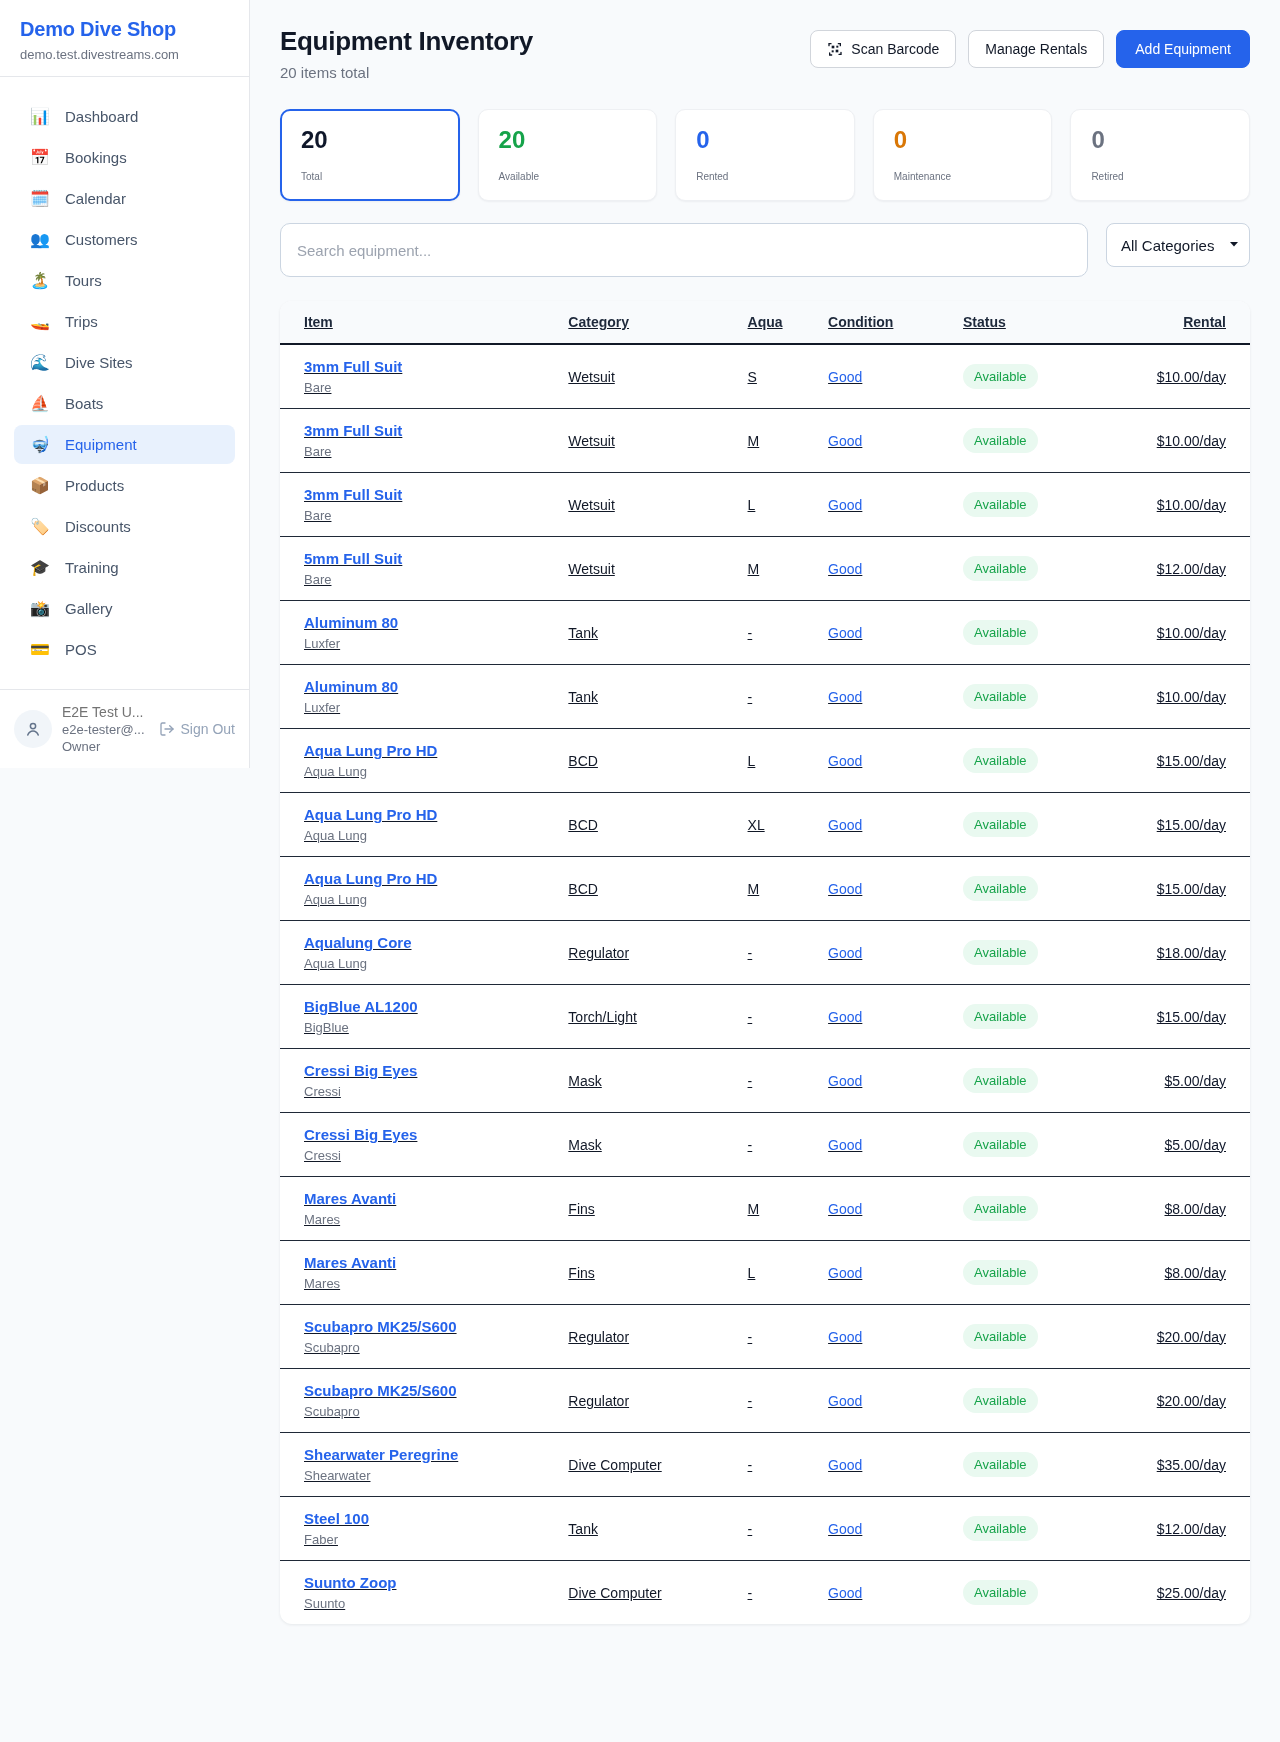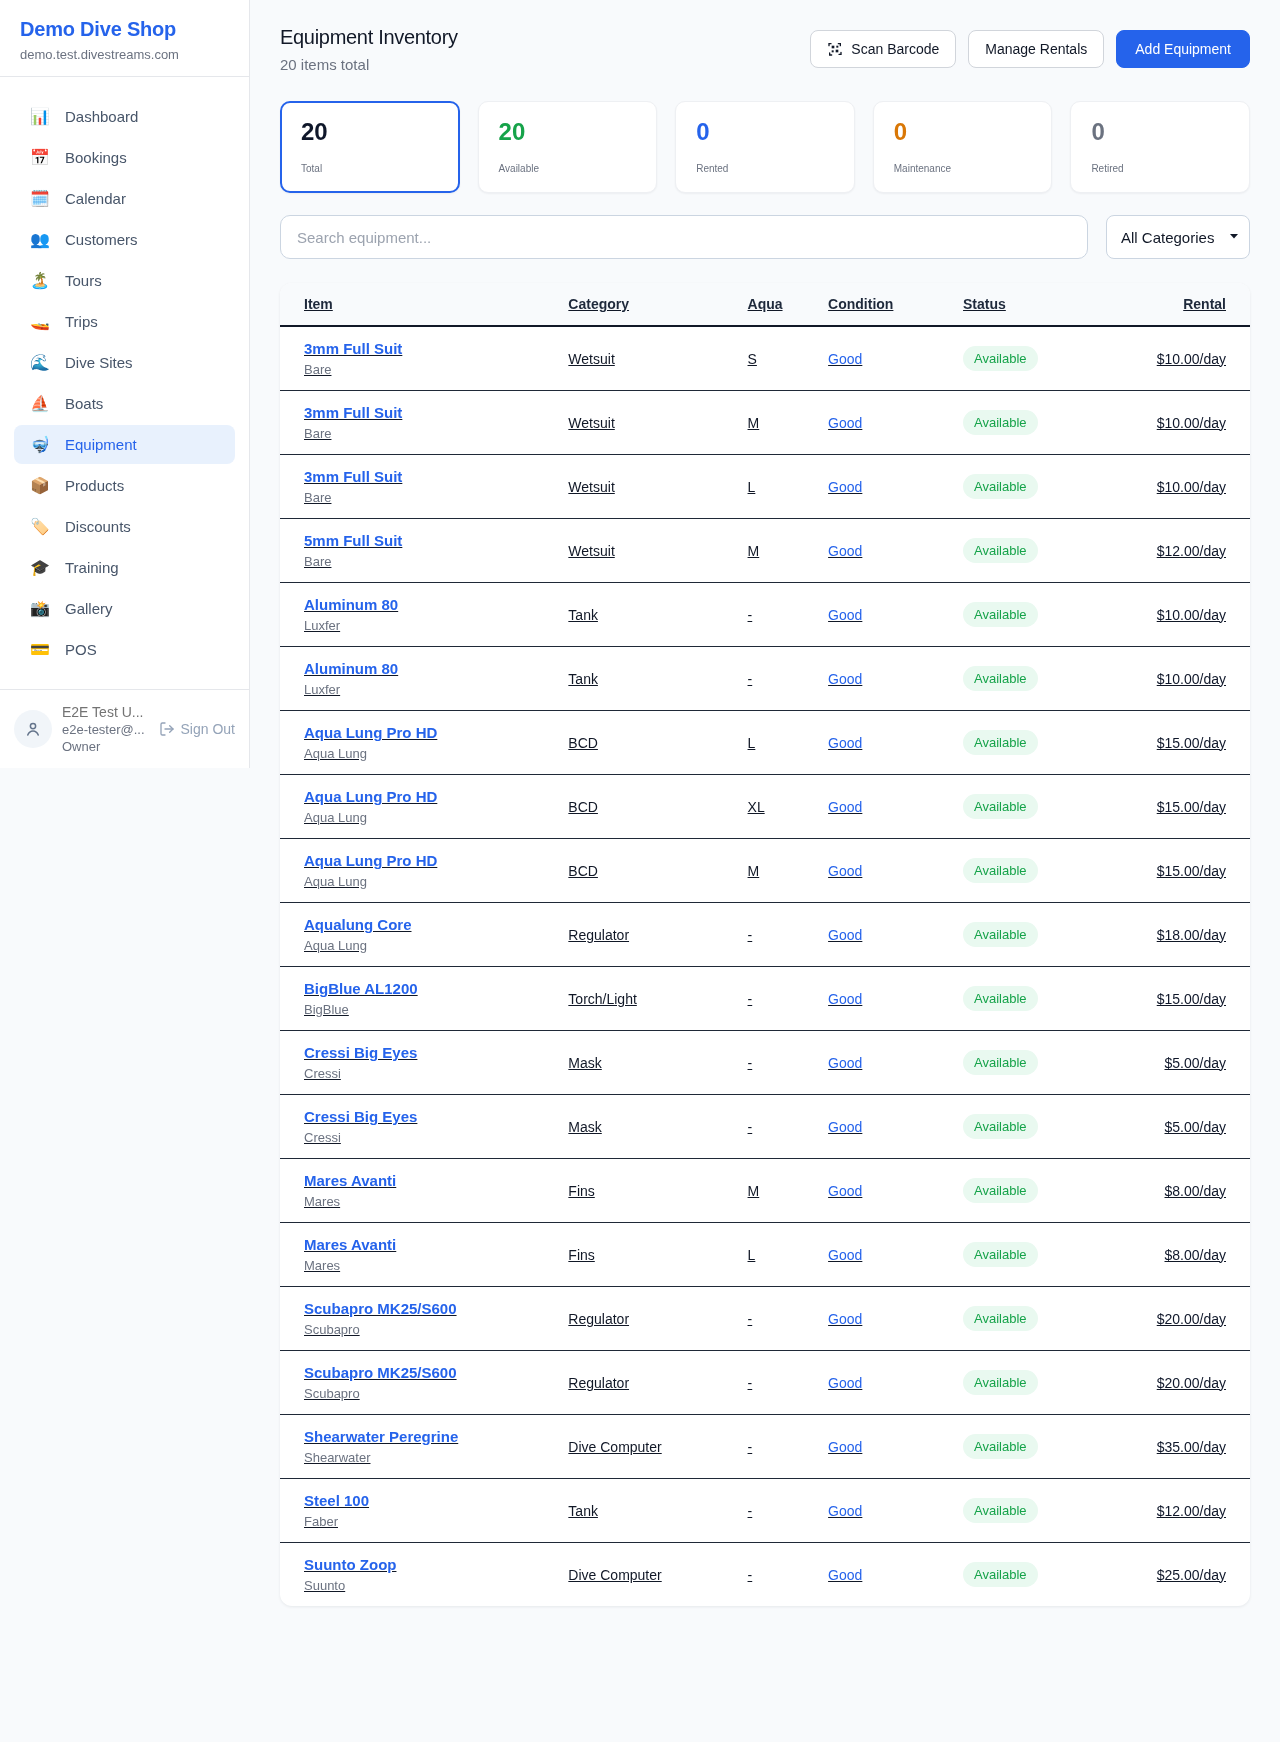--- a/index.html
+++ b/index.html
@@ -47,21 +47,21 @@
   .user-email { font-size: 13px; color: #6b7280; margin-top: 2px; white-space: nowrap; }
   .user-role { font-size: 13px; color: #6b7280; margin-top: 2px; }
   .signout {
     background: none; border: none; color: #94a3b8; font-size: 14px;
     display: flex; align-items: center; gap: 6px; cursor: pointer;
     font-family: inherit; flex-shrink: 0;
   }
   
   main { flex: 1; padding: 26px 30px 40px 30px; }
   .page-header { display: flex; justify-content: space-between; align-items: flex-start; }
-  h1 { font-size: 20px; font-weight: normal; color: #111827; letter-spacing: -0.3px; }
+  h1 { font-size: 26px; font-weight: bold; color: #111827; letter-spacing: -0.3px; }
   .subtitle { color: #6b7280; font-size: 15px; margin-top: 7px; }
   .actions { display: flex; gap: 12px; align-items: flex-start; margin-top: 4px; }
   .btn {
     font-family: inherit; font-size: 14px; font-weight: 500;
     border-radius: 8px; padding: 10px 16px; cursor: pointer;
     display: flex; align-items: center; gap: 8px;
   }
   .btn.outline { background: #fff; border: 1px solid #d1d5db; color: #111827; }
   .btn.primary { background: #2563eb; border: 1px solid #2563eb; color: #fff; padding: 10px 18px; }
   
@@ -70,21 +70,21 @@
     flex: 1; background: #fff; border: 1px solid #eef0f3; border-radius: 10px;
     padding: 16px 20px 18px 20px; cursor: pointer;
     box-shadow: 0 1px 2px rgba(16,24,40,.05);
   }
   .stat-card.selected { border: 2px solid #2563eb; padding: 15px 19px 17px 19px; }
   .stat-value { font-size: 24px; font-weight: bold; }
   .stat-label { font-size: 10px; color: #6b7280; margin-top: 17px; }
   
   .filters { display: flex; gap: 18px; margin-top: 22px; }
   .search-input {
-    flex: 1; height: 44px; border: 1.5px solid #cbd5e1; border-radius: 10px;
+    flex: 1; height: 54px; border: 1.5px solid #cbd5e1; border-radius: 10px;
     padding: 0 16px; font-size: 15px; font-family: inherit; background: #fff;
     color: #ef4444; outline: none;
   }
   .search-input::placeholder { color: #9ca3af; }
   .select-wrap { position: relative; width: 144px; flex-shrink: 0; }
   .category-select {
     width: 100%; height: 44px; border: 1.5px solid #cbd5e1; border-radius: 8px;
     background: #fff; font-family: inherit; font-size: 15px; color: #111827;
     padding: 0 30px 0 14px; appearance: none; -webkit-appearance: none; cursor: pointer;
   }

